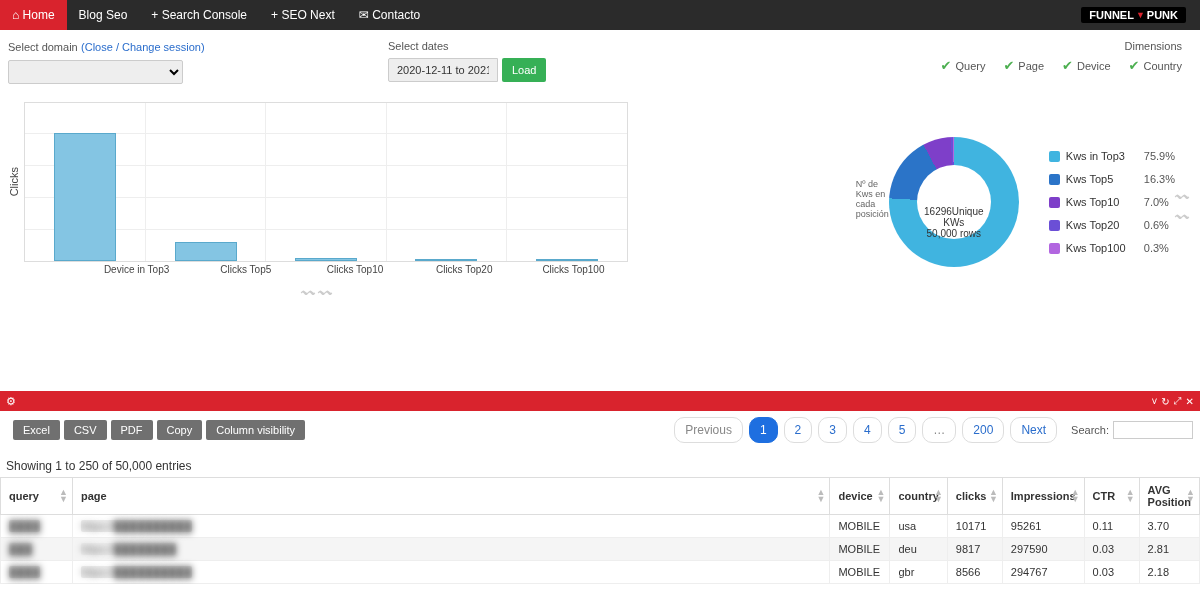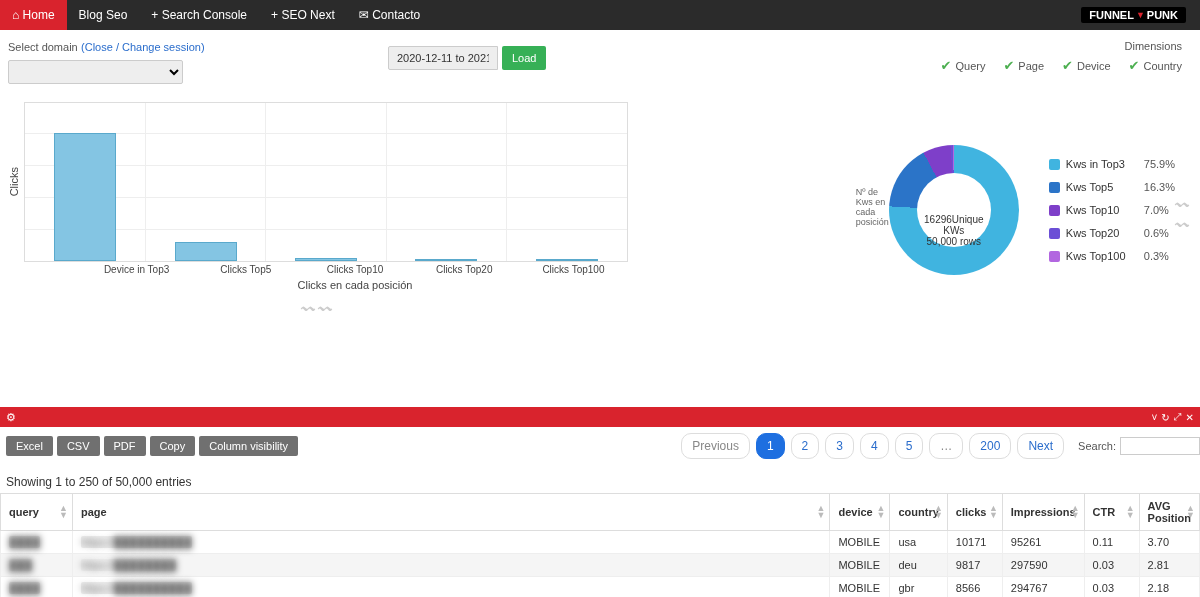--- a/index.html
+++ b/index.html
@@ -49,21 +49,21 @@
 .donut::after { content: ""; position: absolute; inset: 28px; background: #fff; border-radius: 50%; }
 .donut-center { position: absolute; inset: 28px; display: flex; flex-direction: column; align-items: center; justify-content: flex-end; font-size: 10px; color: #333; z-index: 1; text-align: center; }
 .legend { font-size: 11px; color: #333; }
 .legend-row { display: flex; align-items: flex-end; gap: 6px; margin: 11px 0; }
 .swatch { width: 11px; height: 11px; border-radius: 2px; }
 .legend-label { width: 72px; }
 .legend-val { color: #555; }
 .redbar { background: #d9232d; height: 20px; margin-top: 90px; display: flex; justify-content: flex-end; align-items: center; padding-right: 6px; color: #fff; position: relative; }
 .redbar .left-icon { position: absolute; left: 6px; font-size: 11px; }
 .redbar .i { font-size: 10px; margin-left: 4px; cursor: pointer; }
-.table-tools { display: flex; align-items: center; padding: 6px 0; }
+.table-tools { display: flex; align-items: center; padding: 6px 7px; }
 .tool-btns { display: flex; gap: 4px; margin-left: 6px; }
 .tool-btn { background: #707070; color: #fff; padding: 4px 10px; font-size: 11px; border-radius: 2px; cursor: pointer; border: none; }
 .spacer2 { flex: 1; }
 .pager { display: flex; gap: 6px; align-items: center; }
 .pg { border: 1px solid #ddd; padding: 5px 10px; font-size: 12px; color: #2a6dcc; border-radius: 10px; cursor: pointer; background: #fff; }
 .pg.muted { color: #888; }
 .pg.active { background: #1e6fe0; color: #fff; border-color: #1e6fe0; }
 .search-wrap { margin-left: 14px; font-size: 11px; color: #555; display: flex; align-items: center; gap: 4px; }
 .search-input { border: 1px solid #ccc; height: 18px; width: 80px; }
 .entries-info { font-size: 12px; color: #333; padding: 10px 6px 4px 6px; }
@@ -97,20 +97,21 @@
 
 <div class="content">
 
   <div class="row1">
     <div class="col-domain">
       <span class="label-sm">Select domain</span>
       <span class="label-sm link">(Close / Change session)</span>
       <div><select class="domain-select"></select></div>
     </div>
     <div class="col-dates">
+      <div class="label-sm">Select dates</div>
       <div class="date-wrap">
         <input class="date-input" value="2020-12-11 to 2021-01-11" style="">
         <button class="load-btn">Load</button>
       </div>
     </div>
     <div class="col-dims">
       <div class="label-sm" style="text-align:right;padding-right:10px;">Dimensions</div>
       <div class="dims" id="dims-holder">
           <span class="dim">
             <span class="check">✔</span>
@@ -163,21 +164,20 @@
             </div>
         </div>
       </div>
       <div class="xaxis" id="xticks">
           <div>Device in Top3</div>
           <div>Clicks Top5</div>
           <div>Clicks Top10</div>
           <div>Clicks Top20</div>
           <div>Clicks Top100</div>
         </div>
-      <div class="xlabel">Clicks en cada posición</div>
       <div class="flourish">〰〰</div>
     </div>
 
     <div style="flex:1"></div>
 
     <div class="donut-area">
       <div class="donut-title">Nº de Kws en cada posición</div>
       <div class="donut-row">
         <div class="donut">
           <div class="donut-center">

